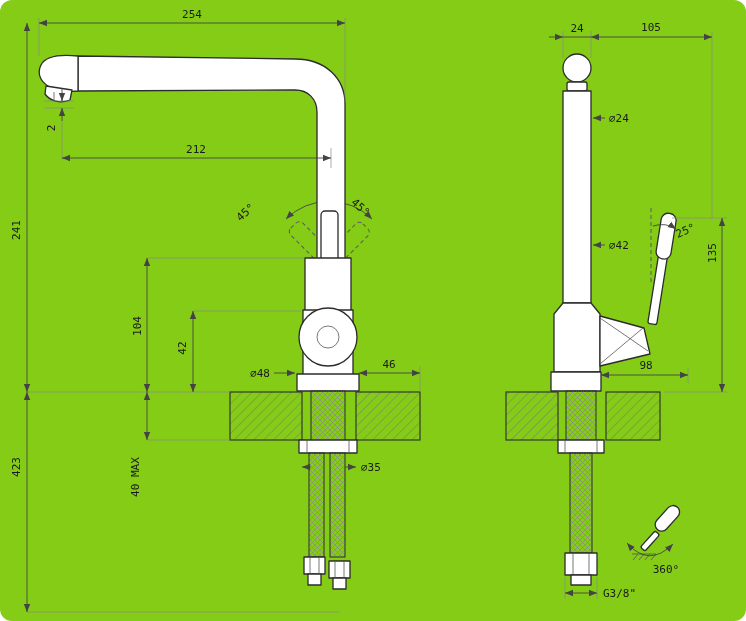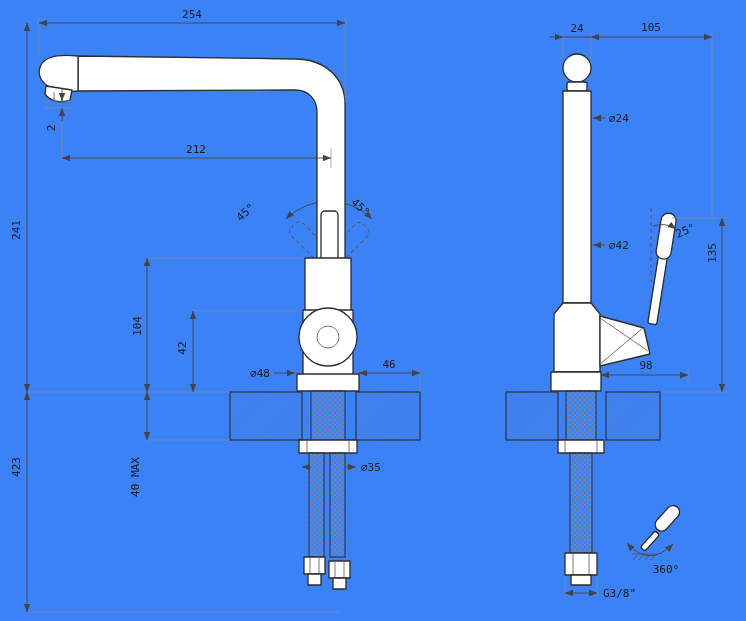--- a/index.html
+++ b/index.html
@@ -1,16 +1,16 @@
 <!DOCTYPE html>
 <html><head>
 <meta charset="utf-8">
 <style>
   html,body{margin:0;padding:0;background:#ffffff;}
-  .drawing-canvas{position:relative;width:746px;height:621px;background:#3b82f6;overflow:hidden;}
+  .drawing-canvas{position:relative;width:746px;height:621px;background:#84cc16;overflow:hidden;border-radius:12px;}
   svg{display:block;}
   svg text{font-family:"DejaVu Sans Mono","Liberation Mono",monospace;font-size:11px;fill:#1b1b1b;}
   .outline{fill:#ffffff;stroke:#2c2c2c;stroke-width:1.3;stroke-linejoin:round;}
   .detail{stroke:#555555;stroke-width:0.8;fill:none;}
   .dim{stroke:#444444;stroke-width:0.9;fill:none;}
   .ext{stroke:#8a8a8a;stroke-width:0.7;fill:none;}
   .dash{stroke:#5a5a5a;stroke-width:1;fill:none;stroke-dasharray:4 3;}
   .hatched{fill:url(#hatch);stroke:#2c2c2c;stroke-width:1.1;}
   .xh{fill:url(#xhatch);stroke:#2c2c2c;stroke-width:1;}
 </style>

